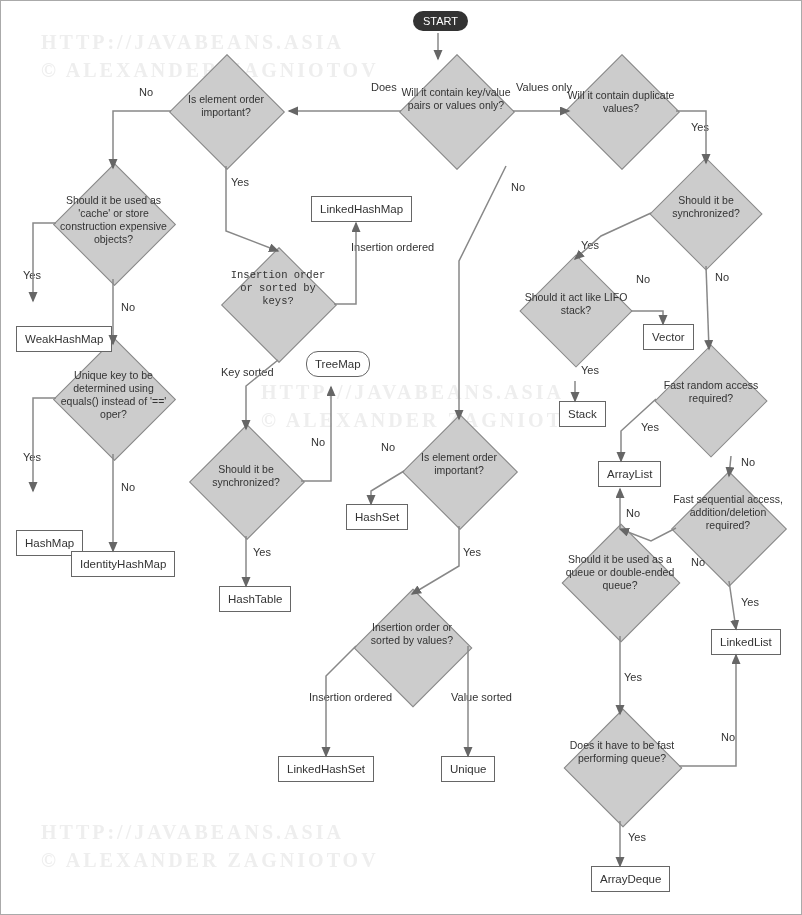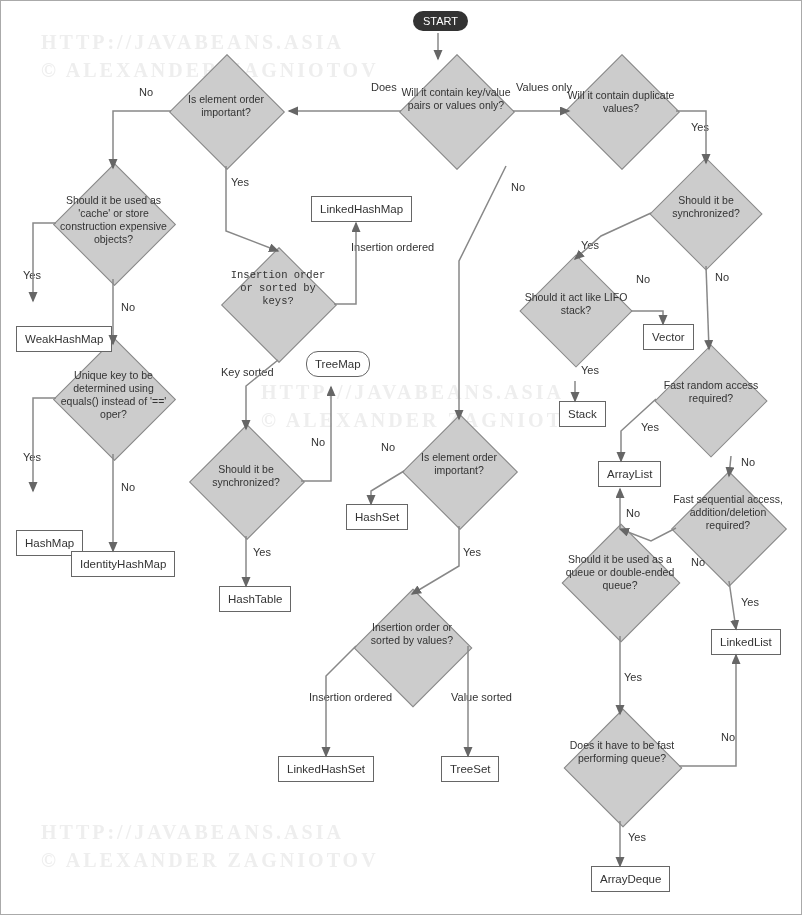--- a/index.html
+++ b/index.html
@@ -140,21 +140,21 @@
   <div class="decision-text" style="left:565px; top:738px; width:112px;">Does it have to be fast performing queue?</div>
 
   <div class="result" style="left:15px; top:300px;margin-top:25px;">WeakHashMap</div>
   <div class="result" style="left:15px; top:490px;margin-top:39px;">HashMap</div>
   <div class="result" style="left:70px; top:550px;text-align:center;">IdentityHashMap</div>
   <div class="result" style="left:310px; top:195px;">LinkedHashMap</div>
   <div class="result" style="left:305px; top:350px;border-radius:12px;">TreeMap</div>
   <div class="result" style="left:218px; top:585px;">HashTable</div>
   <div class="result" style="left:345px; top:503px;text-align:center;">HashSet</div>
   <div class="result" style="left:277px; top:755px;">LinkedHashSet</div>
-  <div class="result" style="left:440px; top:755px;">TreeSet</div>
+  <div class="result" style="left:440px; top:755px;">Unique</div>
   <div class="result" style="left:642px; top:323px;">Vector</div>
   <div class="result" style="left:558px; top:400px;">Stack</div>
   <div class="result" style="left:597px; top:460px;">ArrayList</div>
   <div class="result" style="left:710px; top:628px;">LinkedList</div>
   <div class="result" style="left:590px; top:865px;">ArrayDeque</div>
 
   <div class="edge-label" style="left:370px; top:80px;">Does</div>
   <div class="edge-label" style="left:515px; top:80px;">Values only</div>
   <div class="edge-label" style="left:138px; top:85px;">No</div>
   <div class="edge-label" style="left:230px; top:175px;">Yes</div>

